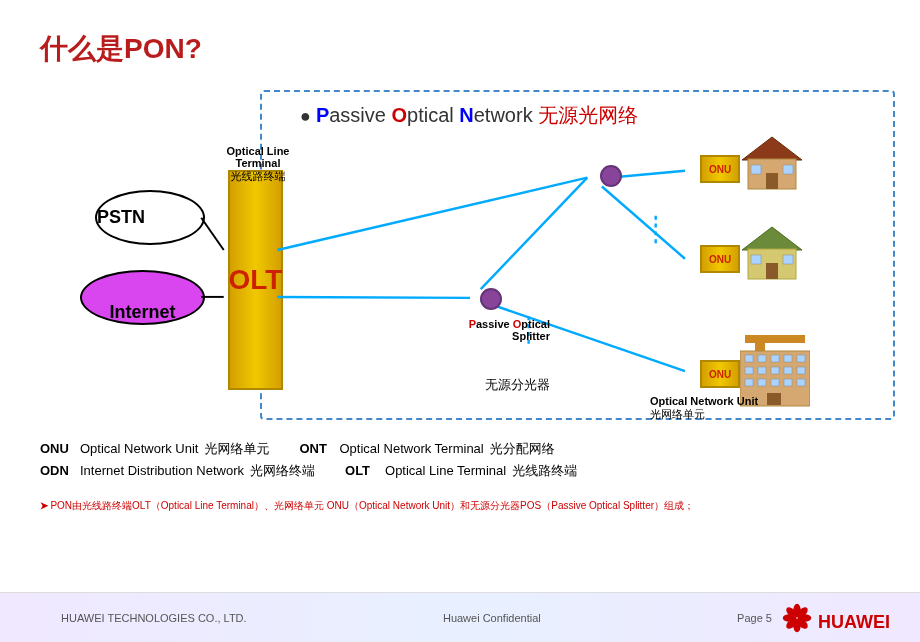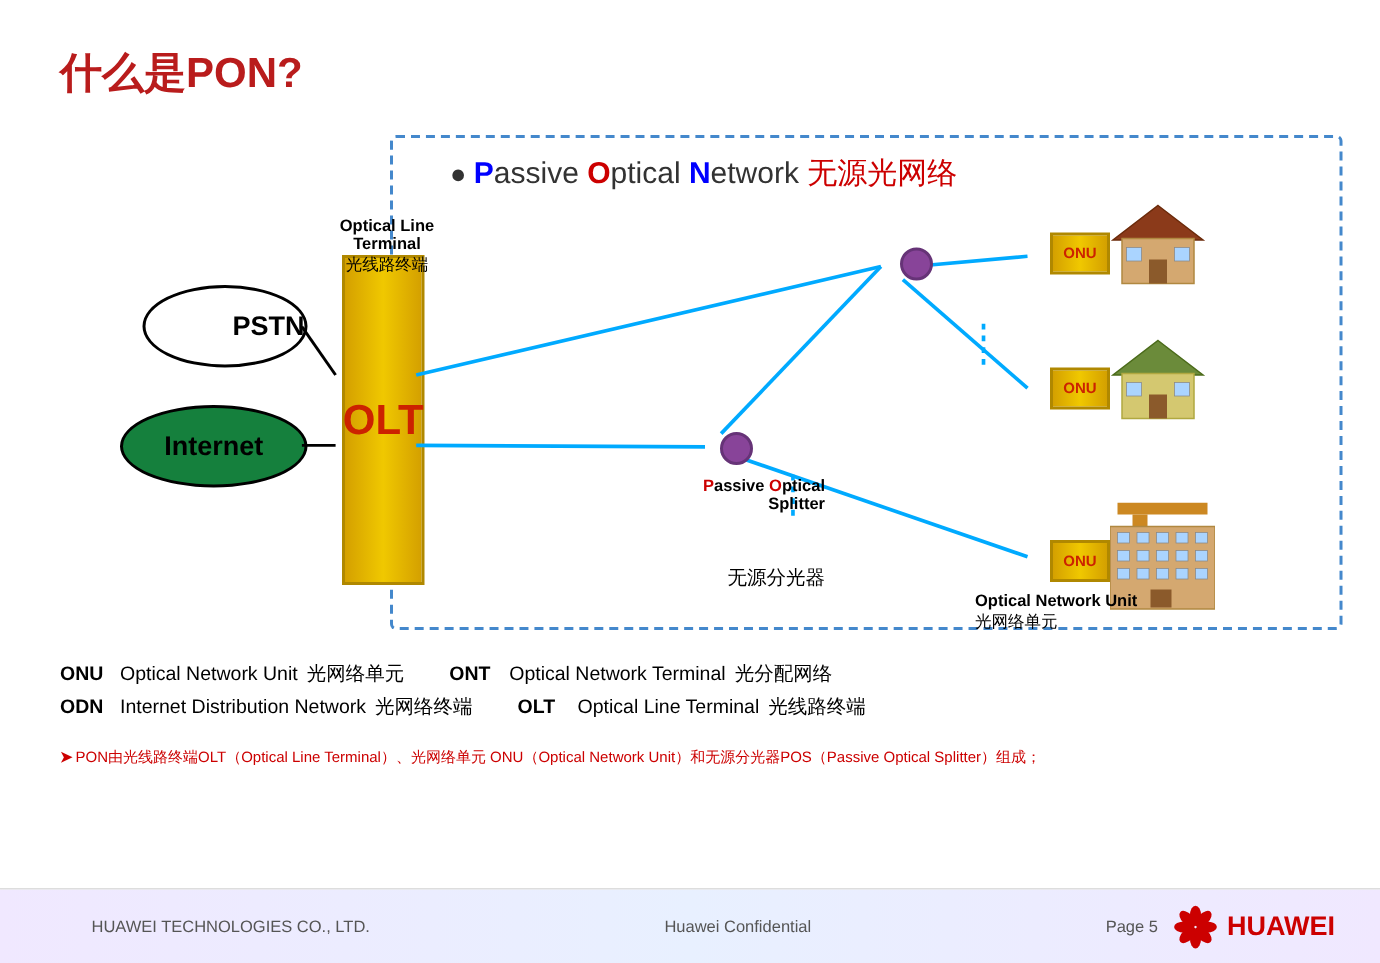--- a/index.html
+++ b/index.html
@@ -91,41 +91,41 @@
     .pstn-ellipse {
       position: absolute;
       top: 120px;
       left: 55px;
       width: 110px;
       height: 55px;
       border: 2px solid #000;
       border-radius: 50%;
       display: flex;
       align-items: center;
-      justify-content: flex-end;
+      justify-content: flex-start;
       background: #fff;
     }
     .pstn-label {
       font-size: 18px;
       font-weight: bold;
     }
 
     
     .internet-ellipse {
       position: absolute;
       top: 200px;
       left: 40px;
       width: 125px;
       height: 55px;
       border: 2px solid #000;
       border-radius: 50%;
       display: flex;
-      align-items: center;
+      align-items: flex-end;
       justify-content: center;
-      background: #15803d;
+      background: #d946ef;
     }
     .internet-label {
       font-size: 18px;
       font-weight: bold;
     }
 
     
     .splitter-circle {
       position: absolute;
       top: 218px;
@@ -278,21 +278,21 @@
       font-size: 11px;
       color: #555;
     }
     .footer-right-text {
       font-size: 11px;
       color: #555;
       margin-right: 10px;
     }
     .footer-logo {
       display: flex;
-      align-items: center;
+      align-items: flex-end;
     }
     .huawei-flower {
       width: 30px;
       height: 30px;
       margin-right: 6px;
     }
     .huawei-text {
       font-size: 18px;
       font-weight: bold;
       color: #cc0000;

